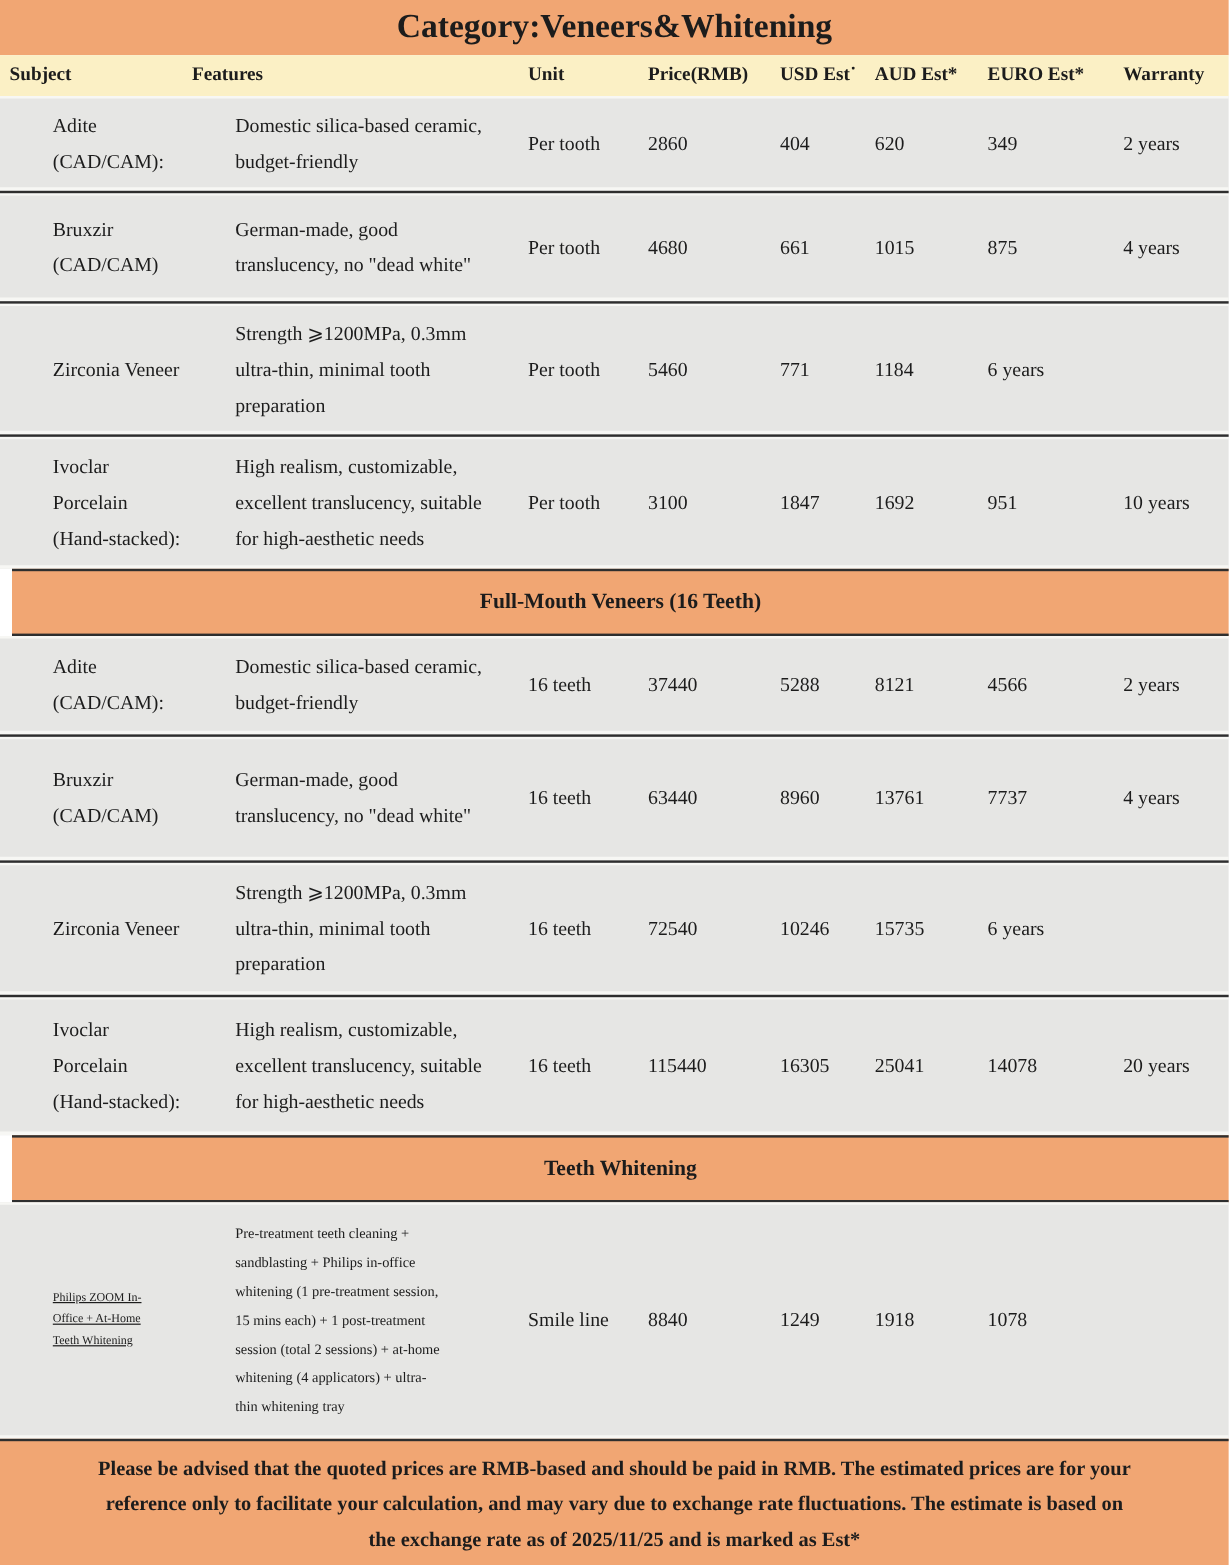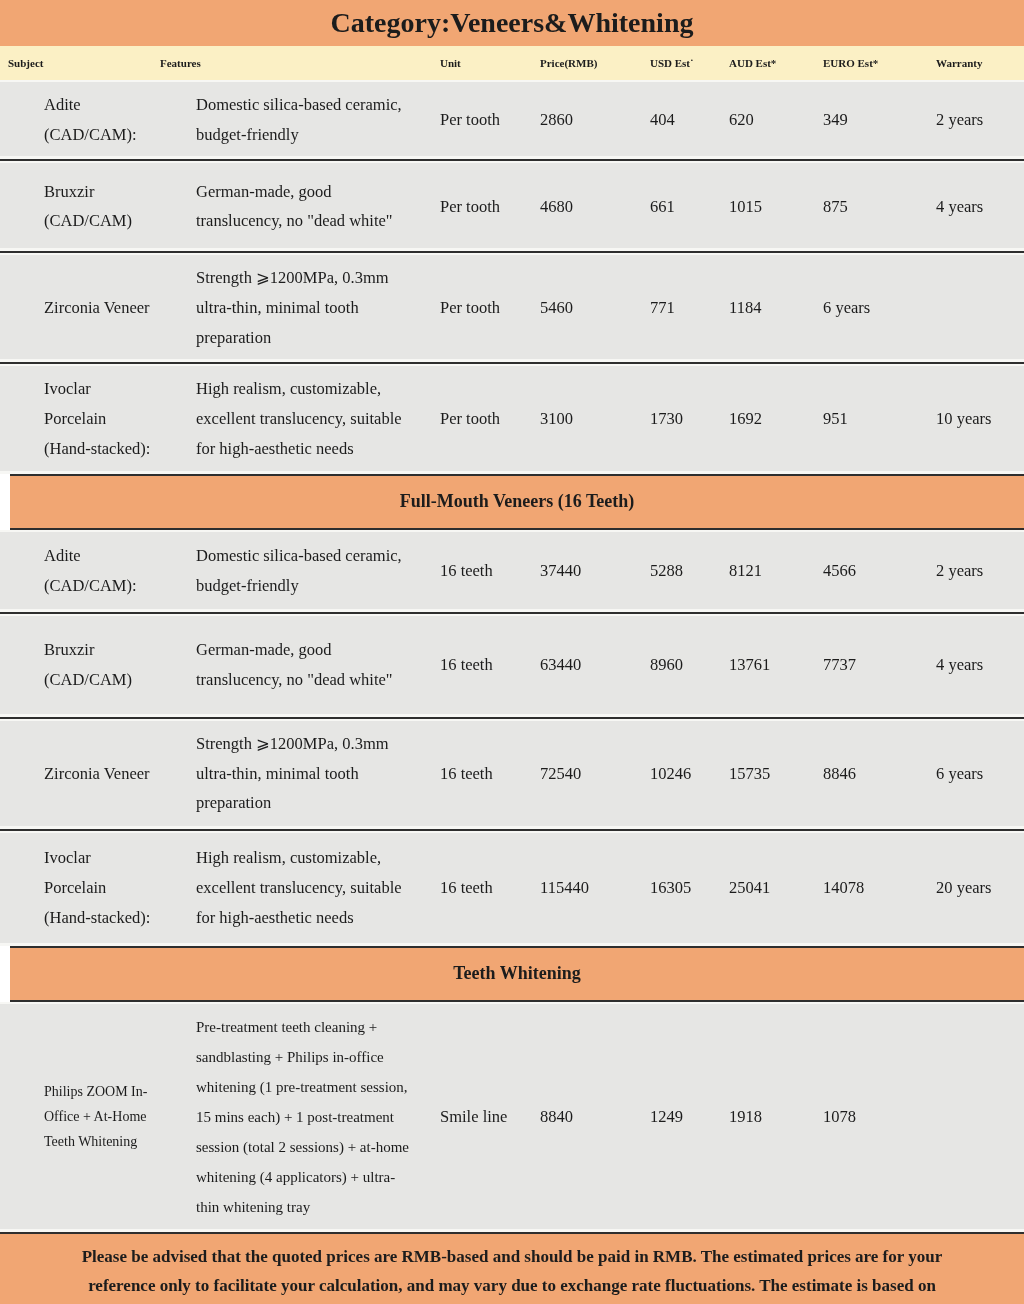--- a/index.html
+++ b/index.html
@@ -29,21 +29,21 @@
   .grid-row{
     display:grid;
     grid-template-columns:152px 280px 100px 110px 79px 94px 113px 88px;
     padding-left:8px;
     align-items:center;
   }
 
   .header-row{
     background:var(--yellow);
     min-height:34px;
-    font-weight:bold;font-size:11px;
+    font-weight:bold;font-size:16px;
   }
   .header-row .hcell{padding-right:4px;white-space:nowrap;}
 
   .row{
     background:var(--gray);
     font-size:16.5px;
     box-shadow:inset 0 2px 0 var(--gap), inset 0 -3px 0 var(--gap);
   }
   .row + .row{border-top:2px solid var(--line);}
 
@@ -57,22 +57,22 @@
     font-weight:bold;font-size:18px;
     border-top:2px solid var(--line);
     border-bottom:2px solid var(--line);
     margin-left:10px;
   }
 
   
   .s0r0{min-height:76px}.s0r1{min-height:92px}.s0r2{min-height:98px}.s0r3{min-height:98px}
   .s1r0{min-height:82px}.s1r1{min-height:105px}.s1r2{min-height:112px}.s1r3{min-height:117px}
   .s2r0{min-height:197px}
-  .sec-2 .cell-features{font-size:15px;line-height:2;}
-  .sec-2 .cell-subject{font-size:14px;}
+  .sec-2 .cell-features{font-size:12px;line-height:2;}
+  .sec-2 .cell-subject{font-size:10px;text-decoration:underline;}
 
   .footer-note{
     background:var(--orange);
     min-height:104px;
     border-top:2px solid var(--line);
     display:flex;align-items:center;justify-content:center;
     text-align:center;
     font-weight:bold;font-size:17px;line-height:1.75;
     white-space:pre-line;
     padding:8px 6px;
@@ -133,21 +133,21 @@
         <div class="cell cell-warranty">6 years</div>
       </div>
       <div class="grid-row row sec-0 s0r3">
         <div class="cell cell-subject">Ivoclar Porcelain
 (Hand-stacked):</div>
         <div class="cell cell-features">High realism, customizable,
 excellent translucency, suitable
 for high-aesthetic needs</div>
         <div class="cell cell-unit">Per tooth</div>
         <div class="cell cell-price-rmb">3100</div>
-        <div class="cell cell-usd-est">1730</div>
+        <div class="cell cell-usd-est">1847</div>
         <div class="cell cell-aud-est">1692</div>
         <div class="cell cell-euro-est">951</div>
         <div class="cell cell-warranty">10 years</div>
       </div>
       <div class="section-bar">Full-Mouth Veneers (16 Teeth)</div>
       <div class="grid-row row sec-1 s1r0">
         <div class="cell cell-subject">Adite
 (CAD/CAM):</div>
         <div class="cell cell-features">Domestic silica-based ceramic,
 budget-friendly</div>
@@ -172,21 +172,20 @@
       </div>
       <div class="grid-row row sec-1 s1r2">
         <div class="cell cell-subject">Zirconia Veneer</div>
         <div class="cell cell-features">Strength ⩾1200MPa, 0.3mm
 ultra-thin, minimal tooth
 preparation</div>
         <div class="cell cell-unit">16 teeth</div>
         <div class="cell cell-price-rmb">72540</div>
         <div class="cell cell-usd-est">10246</div>
         <div class="cell cell-aud-est">15735</div>
-        <div class="cell cell-euro-est">8846</div>
         <div class="cell cell-warranty">6 years</div>
       </div>
       <div class="grid-row row sec-1 s1r3">
         <div class="cell cell-subject">Ivoclar Porcelain
 (Hand-stacked):</div>
         <div class="cell cell-features">High realism, customizable,
 excellent translucency, suitable
 for high-aesthetic needs</div>
         <div class="cell cell-unit">16 teeth</div>
         <div class="cell cell-price-rmb">115440</div>

